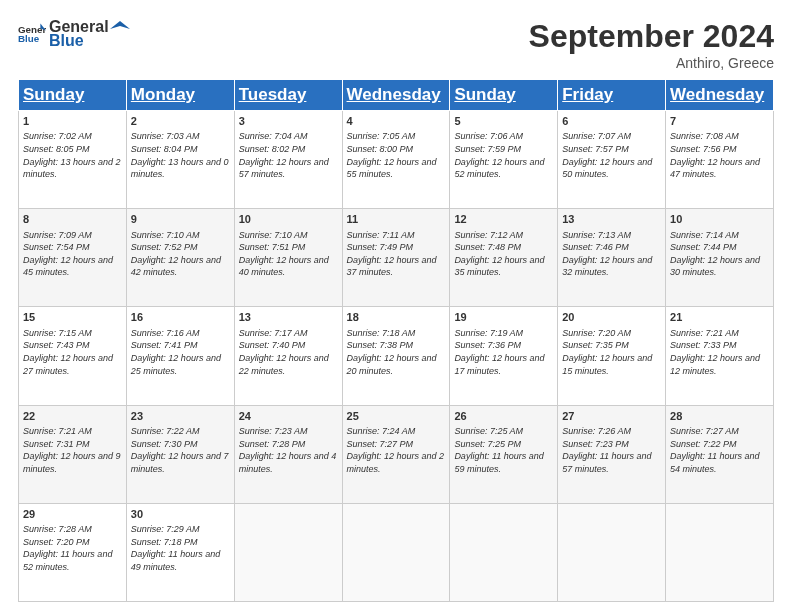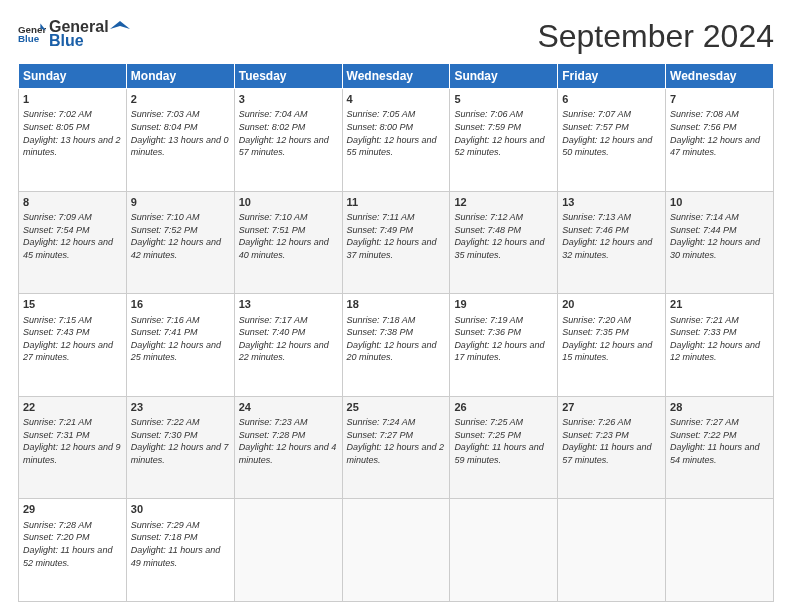--- a/index.html
+++ b/index.html
@@ -31,41 +31,42 @@
     .logo-icon {
       width: 28px;
       height: 28px;
       margin-right: 3px;
     }
     .title-block {
       text-align: right;
     }
     .month-title {
       font-size: 32px;
-      font-weight: normal;
+      font-weight: bold;
       color: #333;
     }
     .location {
       font-size: 14px;
       color: #555;
     }
     .calendar-table {
       width: 100%;
       border-collapse: collapse;
       flex: 1;
       font-size: 9.5px;
     }
     .calendar-table thead tr th {
       background-color: #2970c0;
       color: #fff;
       font-weight: bold;
-      font-size: 12px;
+      font-size: 17px;
       padding: 5px 4px;
       text-align: left;
       border: 1px solid #fff;
+      text-decoration: underline;
     }
     .calendar-table tbody tr td {
       vertical-align: top;
       border: 1px solid #ccc;
       padding: 3px 4px;
       width: calc(100%/7);
       background: #fff;
       color: #333;
       font-size: 9px;
       line-height: 1.4;
@@ -103,20 +104,21 @@
           <span style="font-size:16px; font-weight:bold; color:#333;">General</span>
           <svg width="20" height="16" viewBox="0 0 20 16" style="margin: 0 1px;">
             <polygon points="10,2 20,10 10,7 0,10" fill="#1a5fa8"></polygon>
           </svg>
         </div>
         <span style="font-size:16px; font-weight:bold; color:#1a5fa8; display:block; margin-top:-4px;">Blue</span>
       </div>
     </div>
     <div class="title-block">
       <div class="month-title">September 2024</div>
+      <div class="location">Anthiro, Greece</div>
     </div>
   </div>
 
   <table class="calendar-table">
     <thead>
       <tr id="header-row">
       <th>Sunday</th>
           <th>Monday</th>
           <th>Tuesday</th>
           <th>Wednesday</th>

